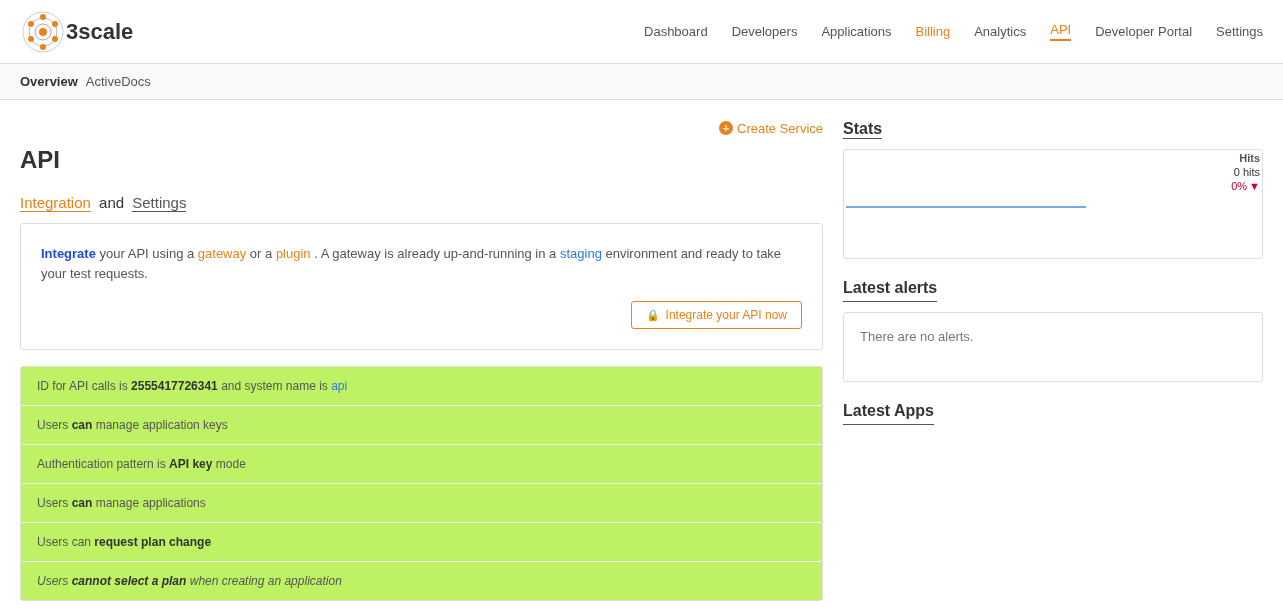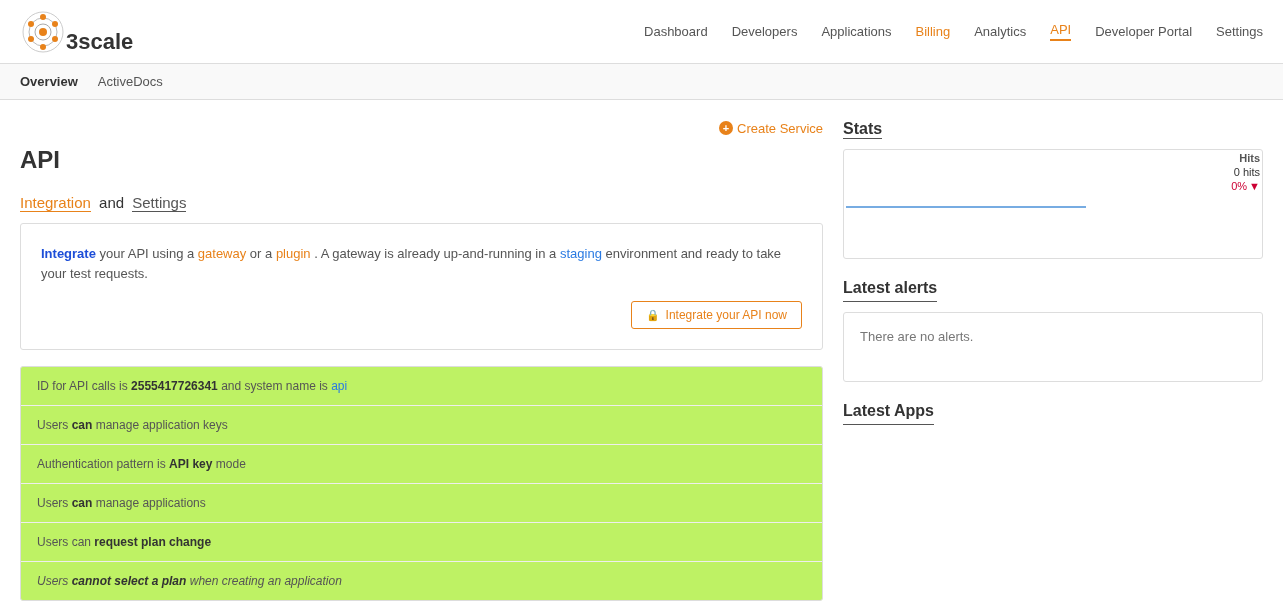--- a/index.html
+++ b/index.html
@@ -1,28 +1,28 @@
 <!DOCTYPE html>
 <html><head>
   <meta charset="utf-8">
   <style>
     * { box-sizing: border-box; margin: 0; padding: 0; }
     body { font-family: Arial, Helvetica, sans-serif; font-size: 13px; color: #333; background: #fff; }
 
     
     .header { display: flex; align-items: center; padding: 0 20px; height: 64px; border-bottom: 1px solid #ddd; background: #fff; }
-    .logo { display: flex; align-items: flex-end; margin-right: auto; }
+    .logo { display: flex; align-items: center; margin-right: auto; }
     .logo-text { font-size: 22px; font-weight: bold; color: #333; }
     .nav { display: flex; gap: 24px; align-items: center; }
     .nav-item { font-size: 13px; color: #555; text-decoration: none; cursor: pointer; }
     .nav-item.billing { color: #e8821a; }
     .nav-item.api-active { color: #e8821a; border-bottom: 2px solid #e8821a; padding-bottom: 2px; }
 
     
-    .subnav { display: flex; gap: 20px; padding: 0 20px; height: 36px; align-items: center; border-bottom: 1px solid #ddd; background: #f9f9f9; }
+    .subnav { display: flex; gap: 8px; padding: 0 20px; height: 36px; align-items: center; border-bottom: 1px solid #ddd; background: #f9f9f9; }
     .subnav-item { font-size: 13px; color: #555; cursor: pointer; text-decoration: none; }
     .subnav-item.active { color: #333; font-weight: bold; }
 
     
     .main { display: flex; padding: 20px; gap: 20px; max-width: 1283px; }
     .left-col { flex: 1; }
     .right-col { width: 420px; flex-shrink: 0; }
 
     
     .create-service-bar { text-align: right; margin-bottom: 10px; }

